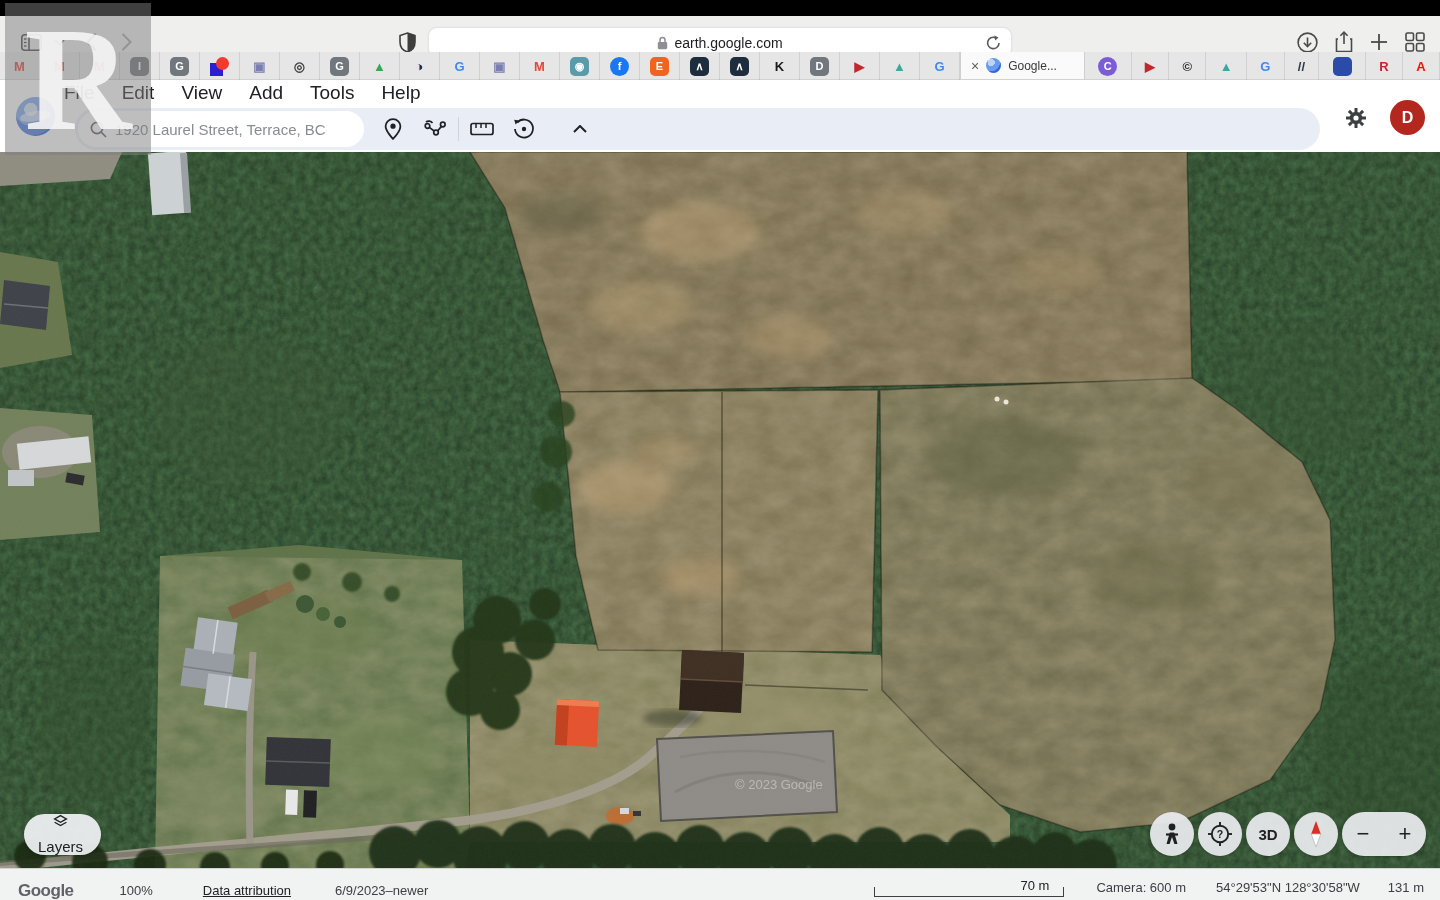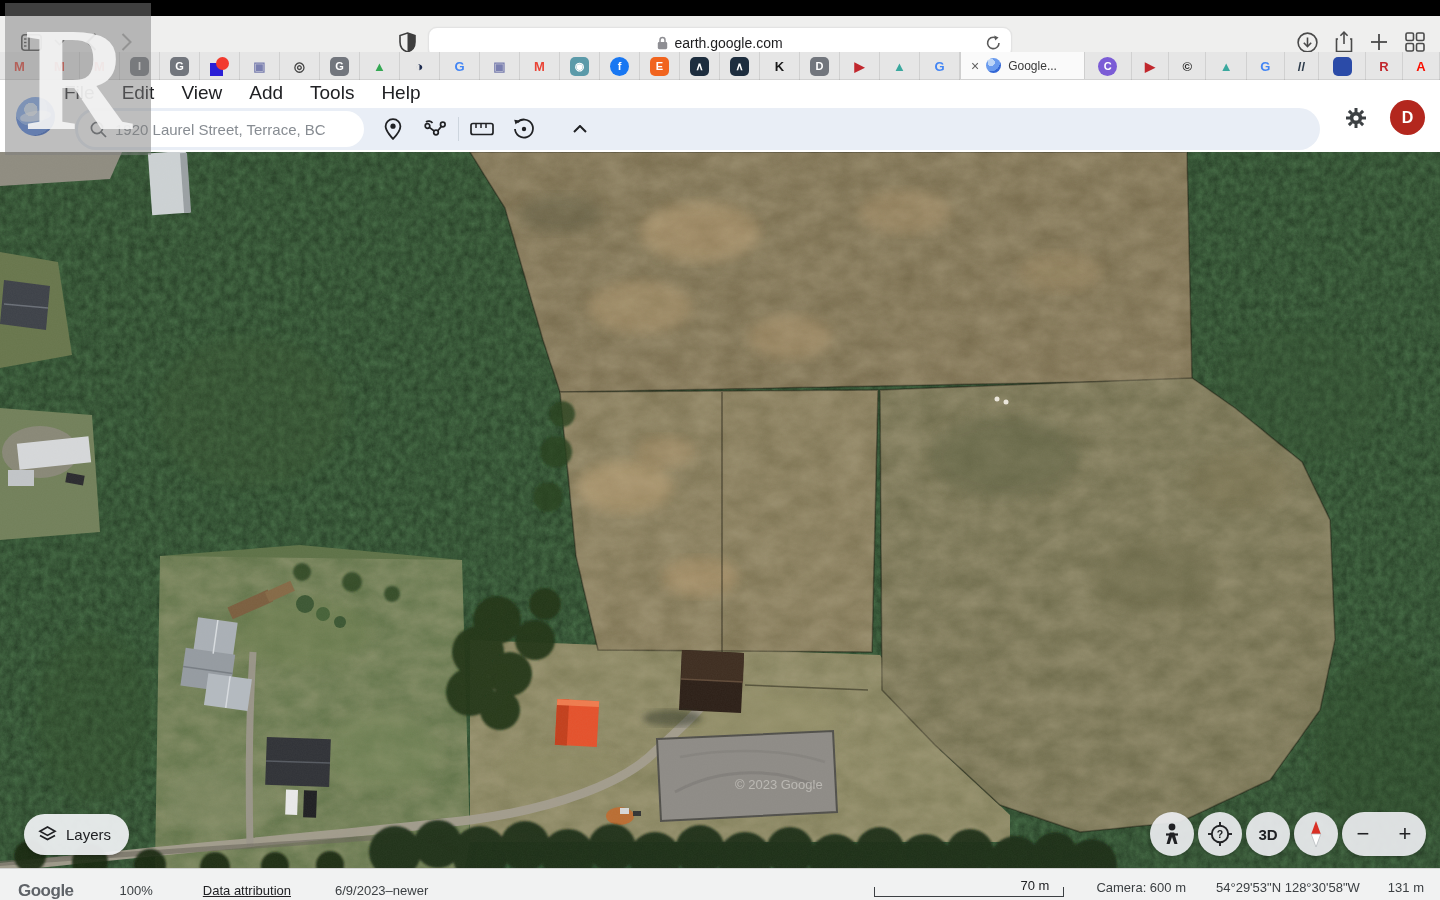--- a/index.html
+++ b/index.html
@@ -38,21 +38,21 @@
   #gear-btn { position:absolute; left:1342px; top:104px; width:28px; height:28px; display:flex; align-items:center; justify-content:center; color:#3c4043; }
   #avatar { position:absolute; left:1390px; top:100px; width:35px; height:35px; border-radius:50%; background:#b3271e; color:#fff; display:flex; align-items:center; justify-content:center; font-size:16px; font-weight:bold; }
   
   #map-wrap { position:absolute; left:0; top:152px; width:1440px; height:716px; overflow:hidden; background:#203420; }
   
   #wm { position:absolute; left:5px; top:3px; width:150px; pointer-events:none; z-index:50; }
   #wm .box { width:146px; height:152px; background:rgba(125,125,125,.5); display:flex; align-items:center; justify-content:center; }
   #wm .rletter { font-family:"Liberation Serif", serif; font-weight:bold; font-size:148px; line-height:1; color:rgba(245,245,245,.9); }
   #wm .word { margin-top:6px; font-size:36px; font-weight:bold; letter-spacing:3px; color:rgba(50,56,50,.55); text-shadow:0 0 2px rgba(255,255,255,.45); font-family:"Liberation Sans", sans-serif; }
   
-  #layers-btn { position:absolute; left:24px; top:814px; height:41px; padding:0 18px 0 14px; border-radius:21px; background:rgba(240,242,244,.93); display:flex; align-items:center; gap:9px; font-size:15px; color:#202124; box-shadow:0 1px 3px rgba(0,0,0,.25); cursor:default; z-index:20; }
+  #layers-btn { position:absolute; left:24px; top:814px; height:41px; padding:0 18px 0 14px; border-radius:21px; background:rgba(240,242,244,.93); display:flex; align-items:center; gap:9px; font-size:15px; color:#202124; box-shadow:0 1px 3px rgba(0,0,0,.25); cursor:default; z-index:20;flex-direction:column; }
   .map-circle { position:absolute; width:44px; height:44px; border-radius:50%; background:rgba(235,237,240,.92); display:flex; align-items:center; justify-content:center; color:#202124; box-shadow:0 1px 3px rgba(0,0,0,.25); cursor:default; z-index:20; font-size:15px; font-weight:bold; }
   #zoom-pill { position:absolute; left:1342px; top:812px; width:84px; height:44px; border-radius:22px; background:rgba(235,237,240,.92); display:flex; align-items:center; justify-content:space-around; font-size:22px; color:#202124; box-shadow:0 1px 3px rgba(0,0,0,.25); z-index:20; }
   #zoom-pill span { cursor:default; line-height:1; }
   
   #statusbar { position:absolute; left:0; top:868px; width:1440px; height:44px; background:#f1f2f2; border-top:1px solid #d4d4d4; display:flex; align-items:center; font-size:13px; color:#3c4043; z-index:30; }
   #sb-brand { margin-left:18px; font-size:17px; font-weight:bold; letter-spacing:-0.5px; color:#5f6368; }
   #sb-zoom { margin-left:46px; }
   #sb-attrib { margin-left:50px; text-decoration:underline; color:#202124; cursor:default; }
   #sb-date { margin-left:44px; }
   #sb-right { margin-left:auto; display:flex; align-items:flex-end; gap:12px; }

